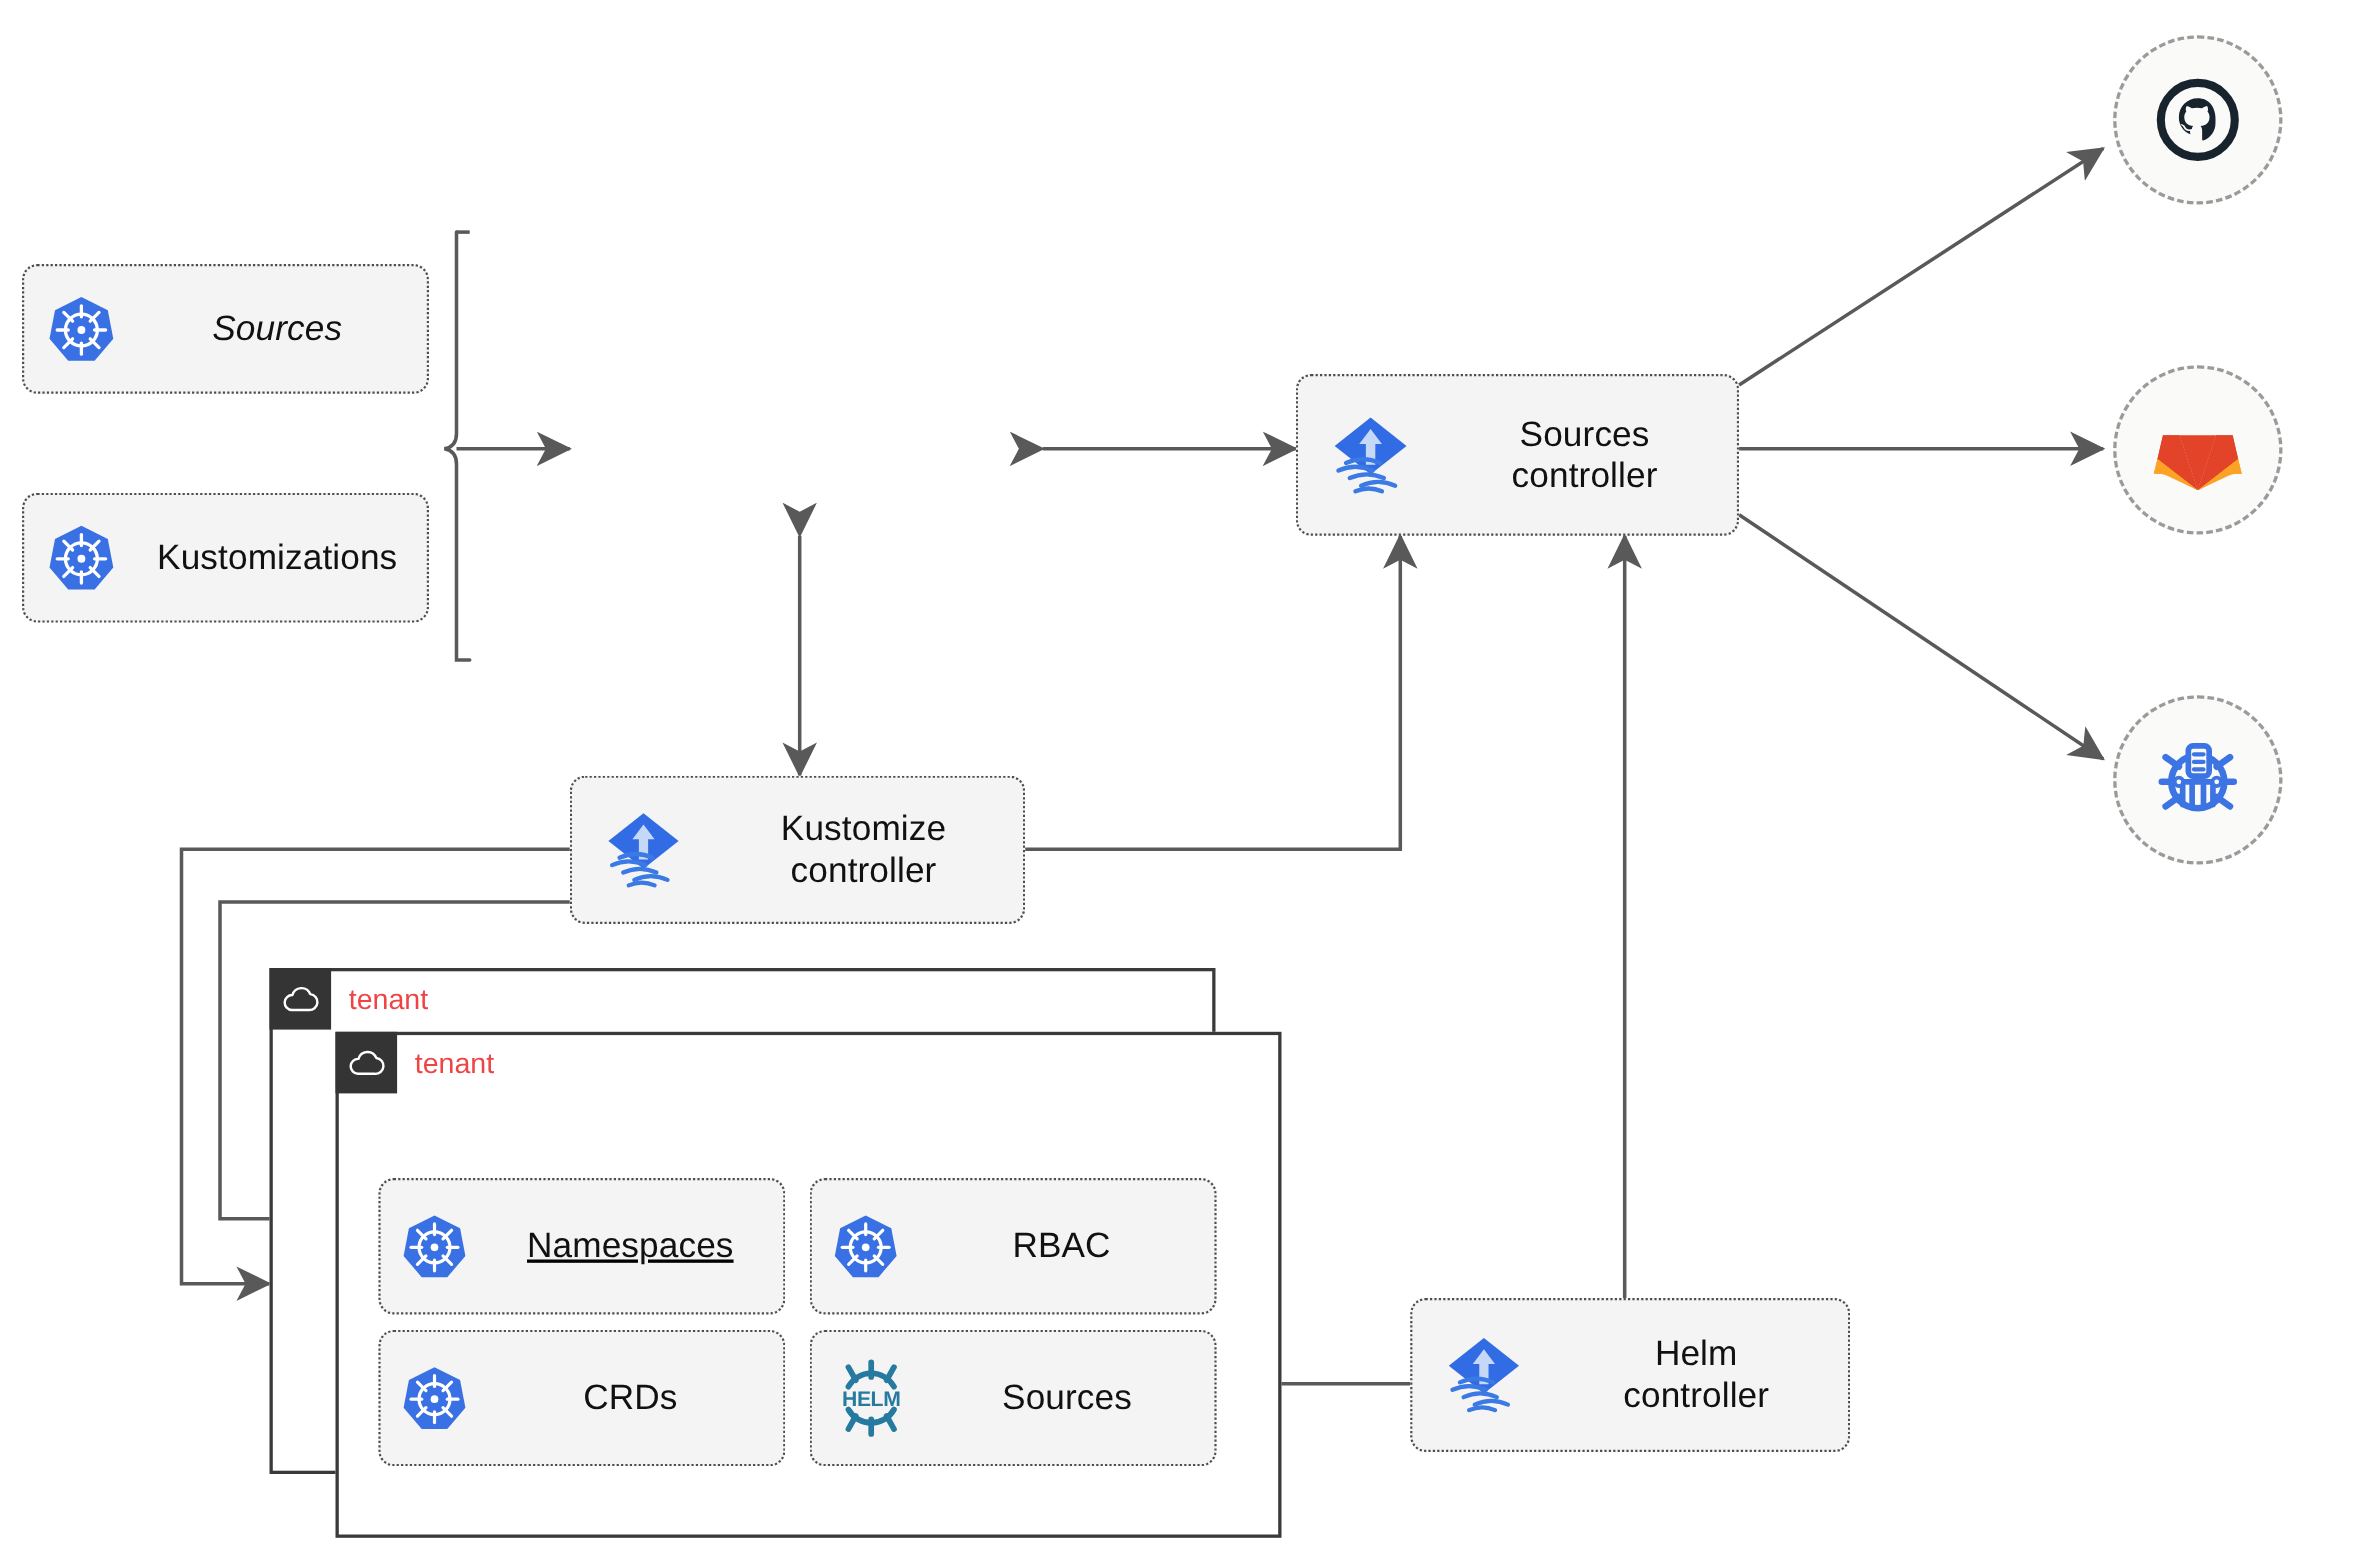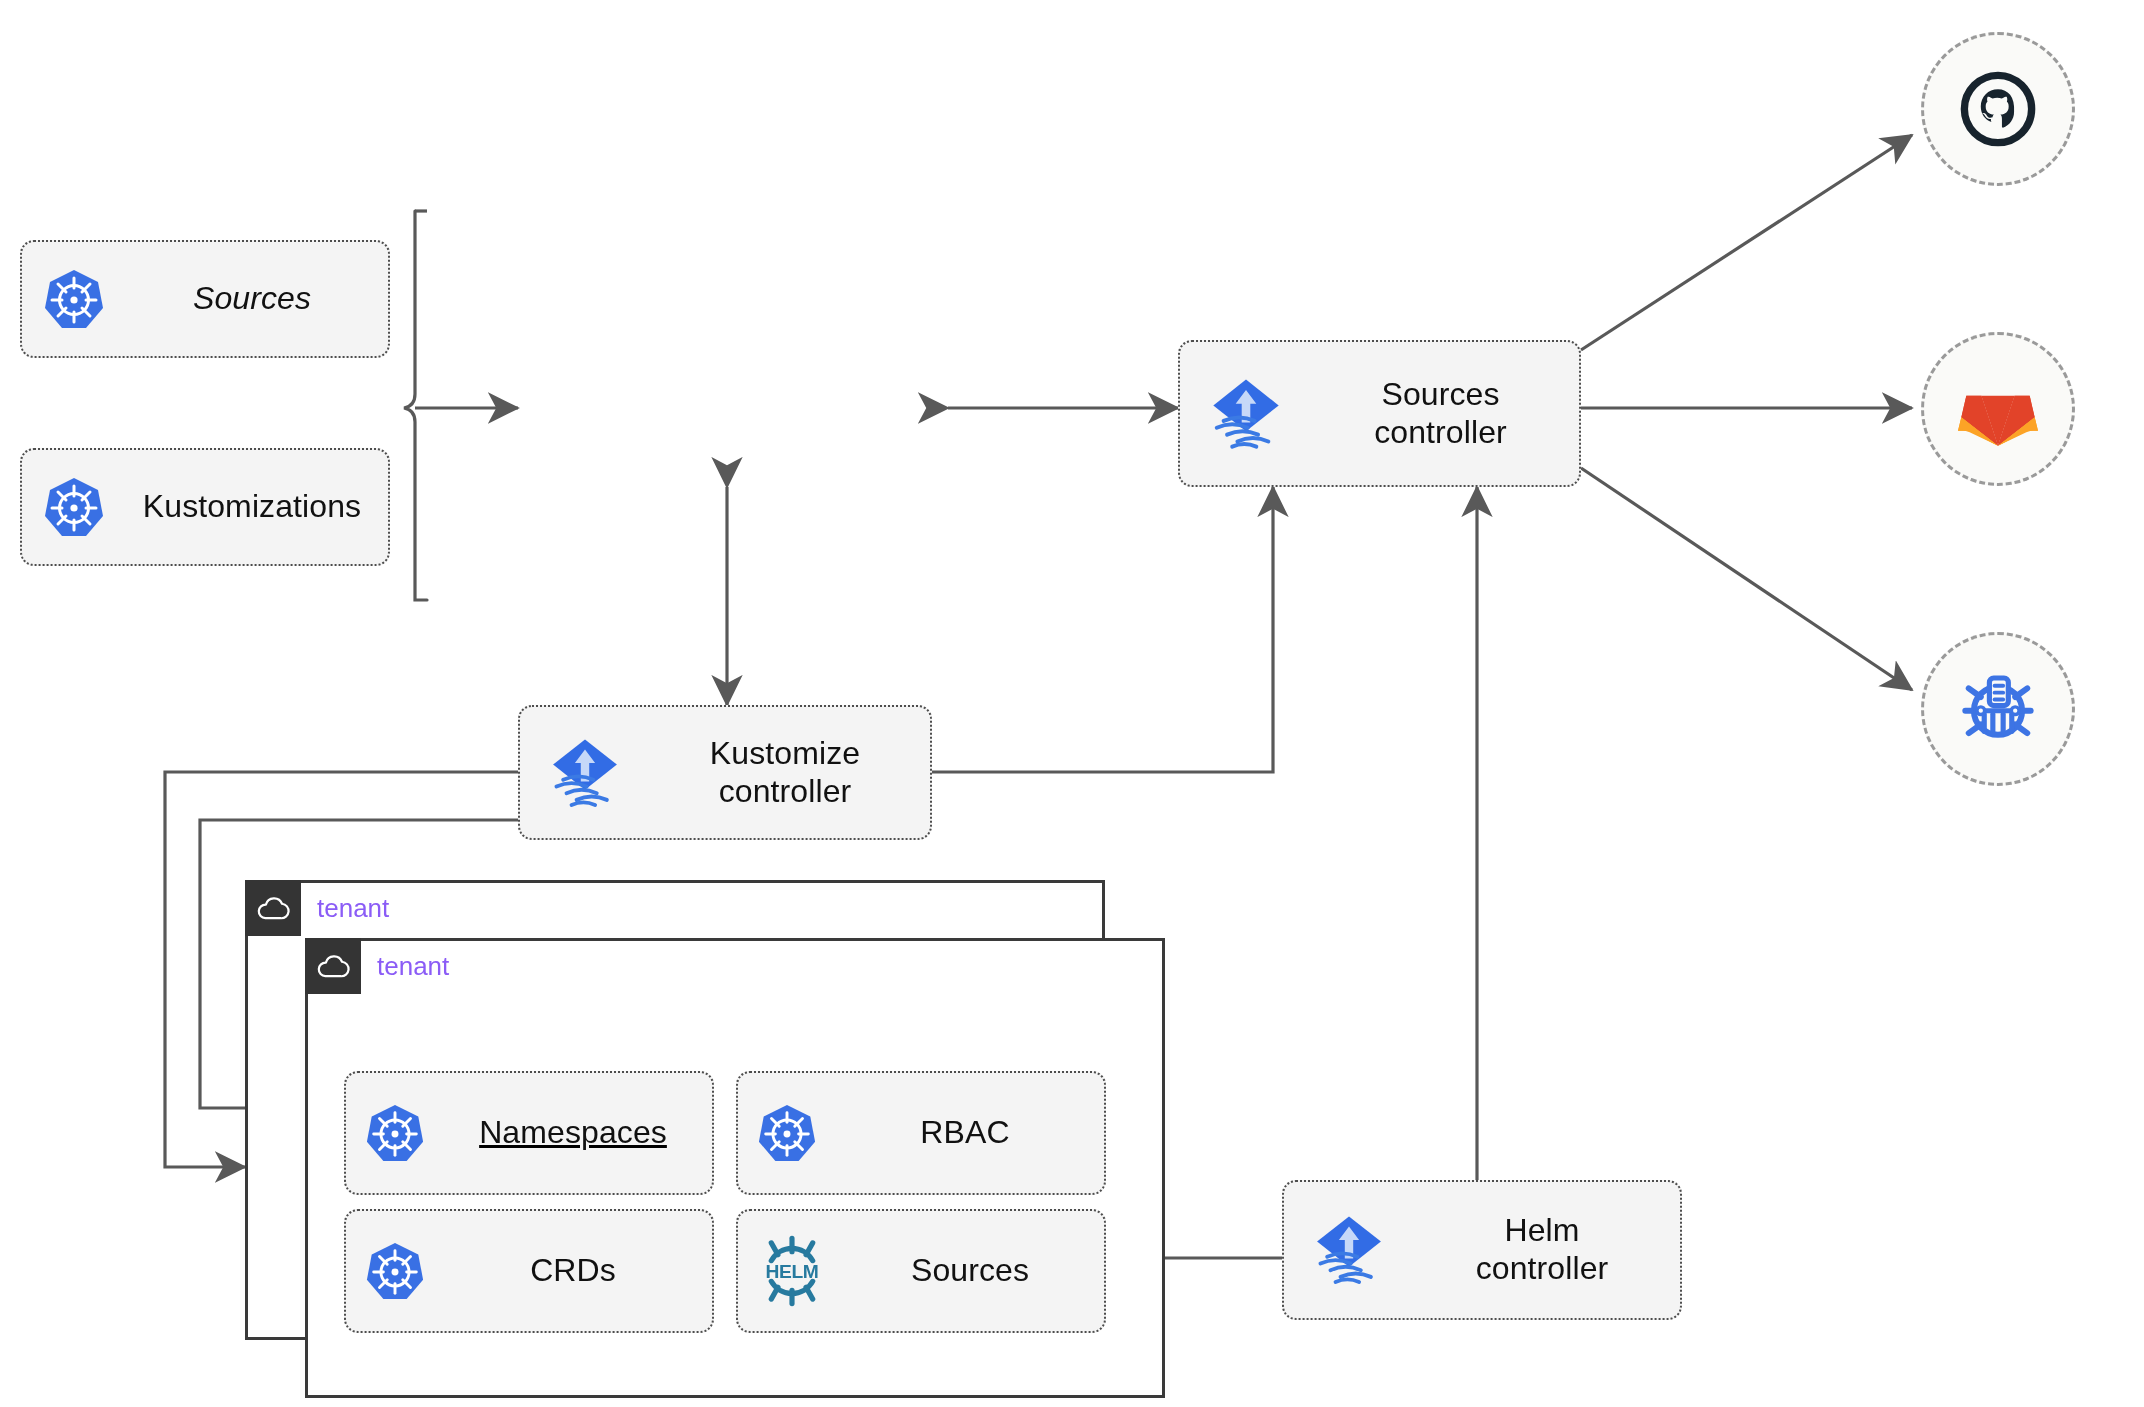--- a/index.html
+++ b/index.html
@@ -76,21 +76,21 @@
     height: 56px;
     background: #343434;
     display: flex;
     align-items: center;
     justify-content: center;
     flex: 0 0 auto;
   }
   .tenant-name {
     padding-left: 16px;
     font-size: 26px;
-    color: #8b5cf6;
+    color: #ef4444;
     line-height: 56px;
     white-space: nowrap;
   }
 
   
   .endpoint {
     position: absolute;
     box-sizing: border-box;
     width: 154px;
     height: 154px;

